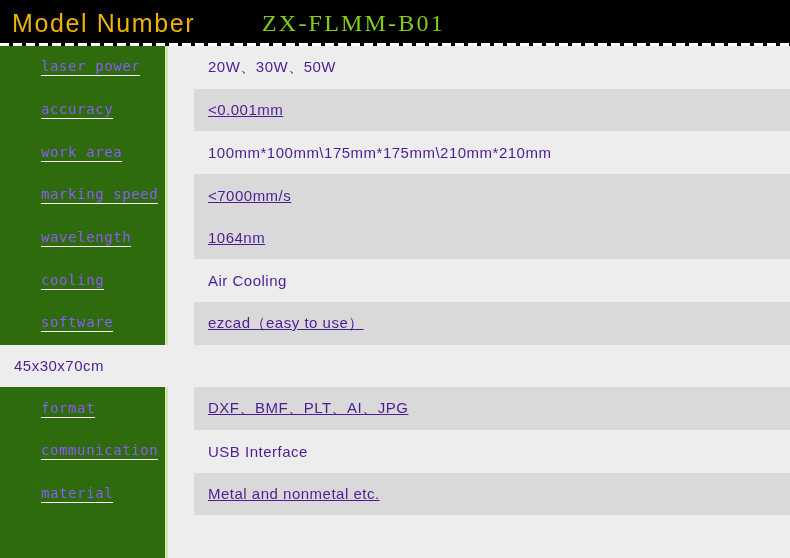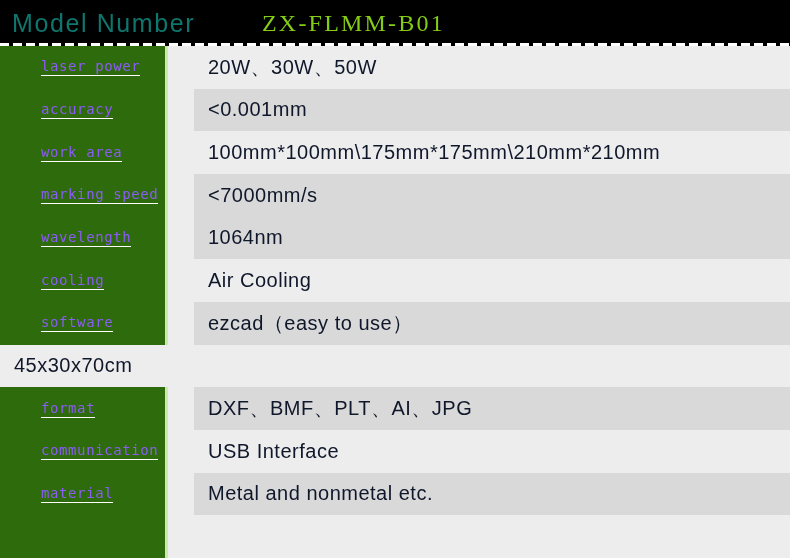--- a/index.html
+++ b/index.html
@@ -24,21 +24,21 @@
   
   .sheet-header {
     position: relative;
     height: 46px;
     background: #000000;
     display: flex;
     align-items: center;
     box-sizing: border-box;
   }
   .header-title {
-    color: #0f766e;
+    color: #eab308;
     font-family: "Liberation Sans", sans-serif;
     font-size: 25px;
     letter-spacing: 1.6px;
     padding-left: 12px;
     width: 262px;
     box-sizing: border-box;
     white-space: nowrap;
   }
   .header-model {
     color: #84cc16;
@@ -83,20 +83,21 @@
 
   .spec-row {
     position: relative;
     display: flex;
     align-items: center;
     height: 42.6667px;
     z-index: 1;
   }
   .spec-row.alt .row-value {
     background: #d9d9d9;
+    text-decoration: underline;
   }
   .spec-row .row-value {
     background: #ededed;
   }
 
   .row-label {
     flex: 0 0 171px;
     width: 171px;
     box-sizing: border-box;
     padding-left: 18px;
@@ -115,23 +116,23 @@
     line-height: 1.15;
   }
 
   .row-value {
     flex: 1 1 auto;
     align-self: stretch;
     display: flex;
     align-items: center;
     padding-left: 14px;
     box-sizing: border-box;
-    color: #0f172a;
+    color: #4c1d95;
     font-family: "Liberation Sans", sans-serif;
-    font-size: 20px;
+    font-size: 15px;
     letter-spacing: 0.5px;
     white-space: nowrap;
     overflow: hidden;
   }
 </style>
 </head>
 <body>
 
 <div id="spec-sheet">
 

